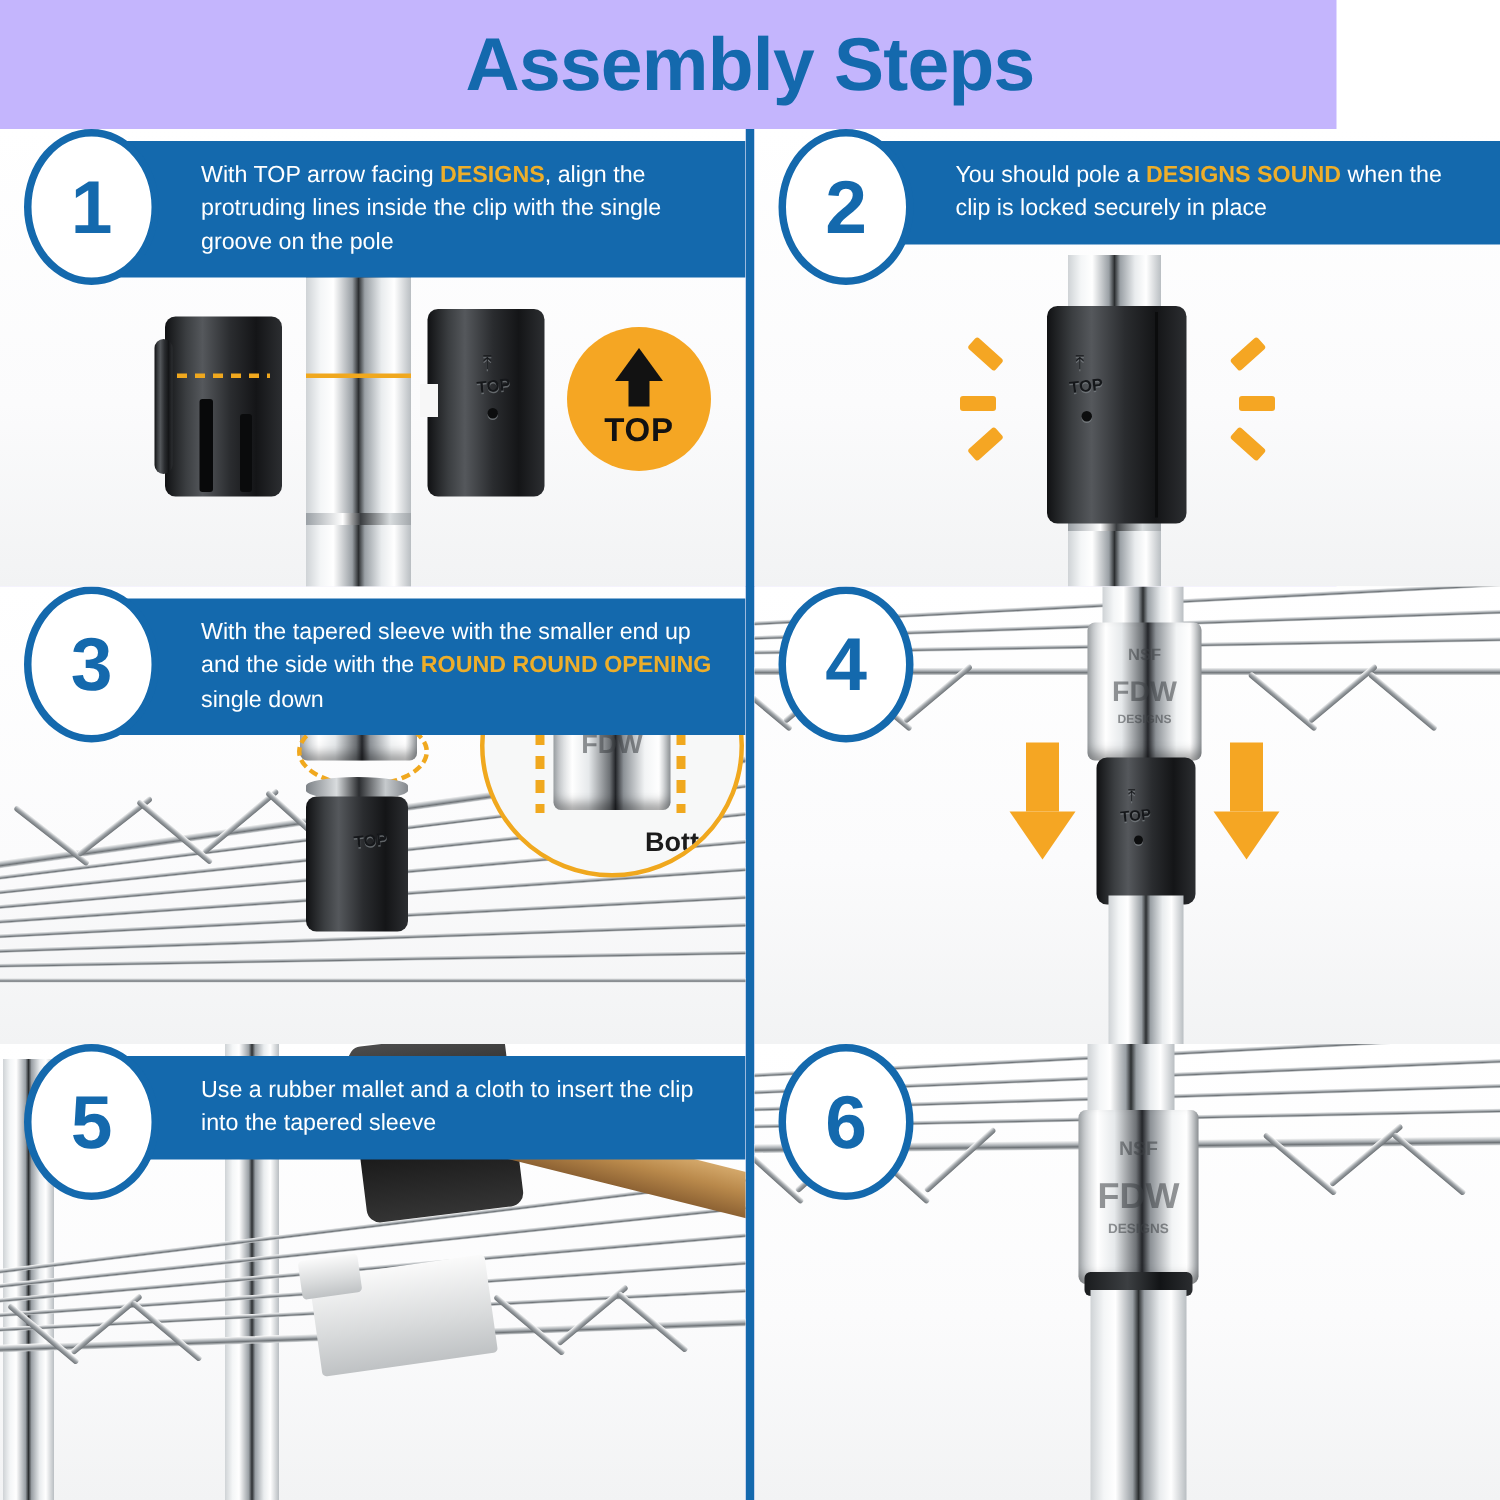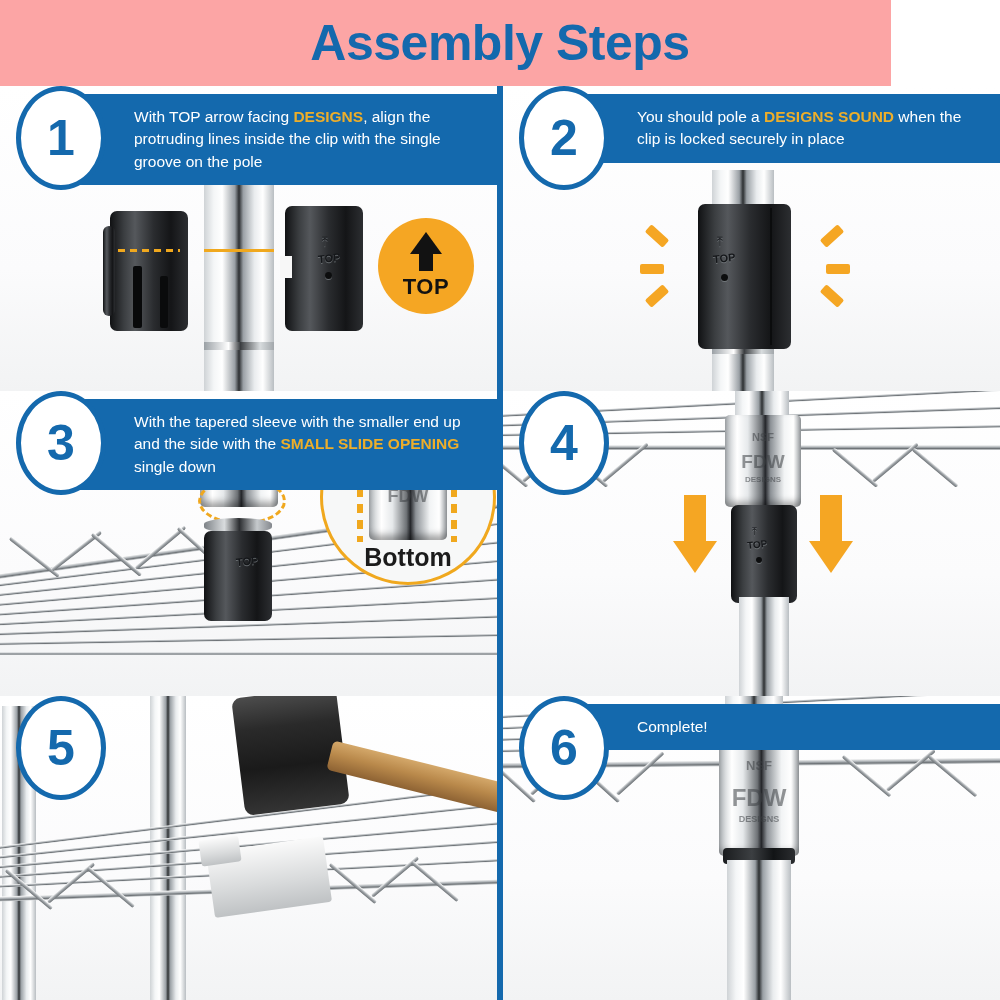--- a/index.html
+++ b/index.html
@@ -1,18 +1,18 @@
 <!DOCTYPE html>
 <html><head>
 <meta charset="utf-8">
 <style>
   html,body{margin:0;padding:0;background:#ffffff;}
   body{width:1000px;height:1000px;overflow:hidden;font-family:"Liberation Sans",sans-serif;}
 
-  #root{position:relative;width:891px;height:1000px;background:#fca5a5;}
+  #root{position:relative;width:891px;height:1000px;background:#c4b5fd;}
 
   
   .title{
     position:absolute;left:0;top:14px;width:1000px;
     text-align:center;
     color:#1469ad;
     font-size:50px;
     font-weight:bold;
     letter-spacing:-0.5px;
     font-family:"Liberation Sans",sans-serif;
@@ -142,22 +142,22 @@
   .wire{position:absolute;background:linear-gradient(180deg,#fdfdfd,#a9aeb2 45%,#6f7478 70%,#d6d9db);border-radius:2px;}
   .zig{position:absolute;background:linear-gradient(180deg,#ffffff,#9ea3a7 50%,#6d7276);border-radius:2px;transform-origin:left center;}
 
   
   .callout{
     position:absolute;border-radius:50%;
     background:#f7f8f8;border:3px solid #f0a81e;
     overflow:hidden;z-index:5;
   }
   .callout .lbl{
-    position:absolute;left:0;width:100%;text-align:center;
-    color:#1b1b1b;font-size:25px;font-weight:bold;
+    position:absolute;left:0;width:100%;text-align:right;
+    color:#1b1b1b;font-size:18px;font-weight:bold;
     font-family:"Liberation Sans",sans-serif;
   }
   .dashcol{
     position:absolute;width:6px;
     background:repeating-linear-gradient(180deg,#f0a81e 0 9px,transparent 9px 16px);
   }
   .dashring{
     position:absolute;border-radius:50%;
     border:3px dashed #f0a81e;
   }
@@ -300,21 +300,21 @@
           <div class="emb" style="left:46px;top:74px;width:78px;font-size:18px;">FDW</div>
           <div class="dashcol" style="left:34px;top:44px;height:86px;"></div>
           <div class="dashcol" style="left:128px;top:44px;height:86px;"></div>
         </div>
       </div>
 
       <div class="badge">
         <span>3</span>
       </div>
       <div class="banner">
-        <span>With the tapered sleeve with the smaller end up and the side with the </span><span class="hl">SMALL SLIDE OPENING</span><span> single down</span>
+        <span>With the tapered sleeve with the smaller end up and the side with the </span><span class="hl">ROUND ROUND OPENING</span><span> single down</span>
       </div>
     </div>
 
     <div class="panel p4">
       <div class="photo">
         <div class="bg-soft"></div>
 
         <div class="shelf" style="left:-30px;top:4px;width:560px;height:120px;">
           <div class="wire" style="left:0;top:6px;width:560px;height:3px;transform:rotate(-3deg);"></div>
           <div class="wire" style="left:0;top:20px;width:560px;height:3px;transform:rotate(-2deg);"></div>
@@ -380,20 +380,23 @@
 
         <div class="mallet-head" style="left:238px;top:-4px;width:105px;height:118px;"></div>
         <div class="mallet-handle" style="left:330px;top:44px;width:200px;"></div>
         <div class="cloth" style="left:210px;top:148px;width:118px;height:66px;"></div>
         <div class="cloth" style="left:200px;top:142px;width:40px;height:26px;"></div>
       </div>
 
       <div class="badge">
         <span>5</span>
       </div>
+      <div class="banner">
+        <span>Use a rubber mallet and a cloth to insert the clip into the tapered sleeve</span>
+      </div>
     </div>
 
     <div class="panel p6">
       <div class="photo">
         <div class="bg-soft"></div>
 
         <div class="shelf" style="left:-20px;top:0px;width:545px;height:180px;">
           <div class="wire" style="left:0;top:6px;width:545px;height:3px;transform:rotate(-3deg);"></div>
           <div class="wire" style="left:0;top:20px;width:545px;height:3px;transform:rotate(-2.4deg);"></div>
           <div class="wire" style="left:0;top:34px;width:545px;height:3px;transform:rotate(-1.8deg);"></div>
@@ -413,19 +416,16 @@
         <div class="emb" style="left:216px;top:62px;width:80px;font-size:13px;">NSF</div>
         <div class="emb" style="left:216px;top:88px;width:80px;font-size:24px;">FDW</div>
         <div class="emb" style="left:216px;top:118px;width:80px;font-size:9px;">DESIGNS</div>
         <div style="position:absolute;left:220px;top:152px;width:72px;height:16px;background:linear-gradient(90deg,#1a1c1e,#3c3f42 40%,#121416 70%,#2b2d30);border-radius:4px;"></div>
         <div class="pole" style="left:224px;top:164px;width:64px;height:140px;"></div>
       </div>
 
       <div class="badge">
         <span>6</span>
       </div>
-      <div class="banner">
-        <span>Complete!</span>
-      </div>
     </div>
 
   </div>
 </div>
 
 </body></html>

